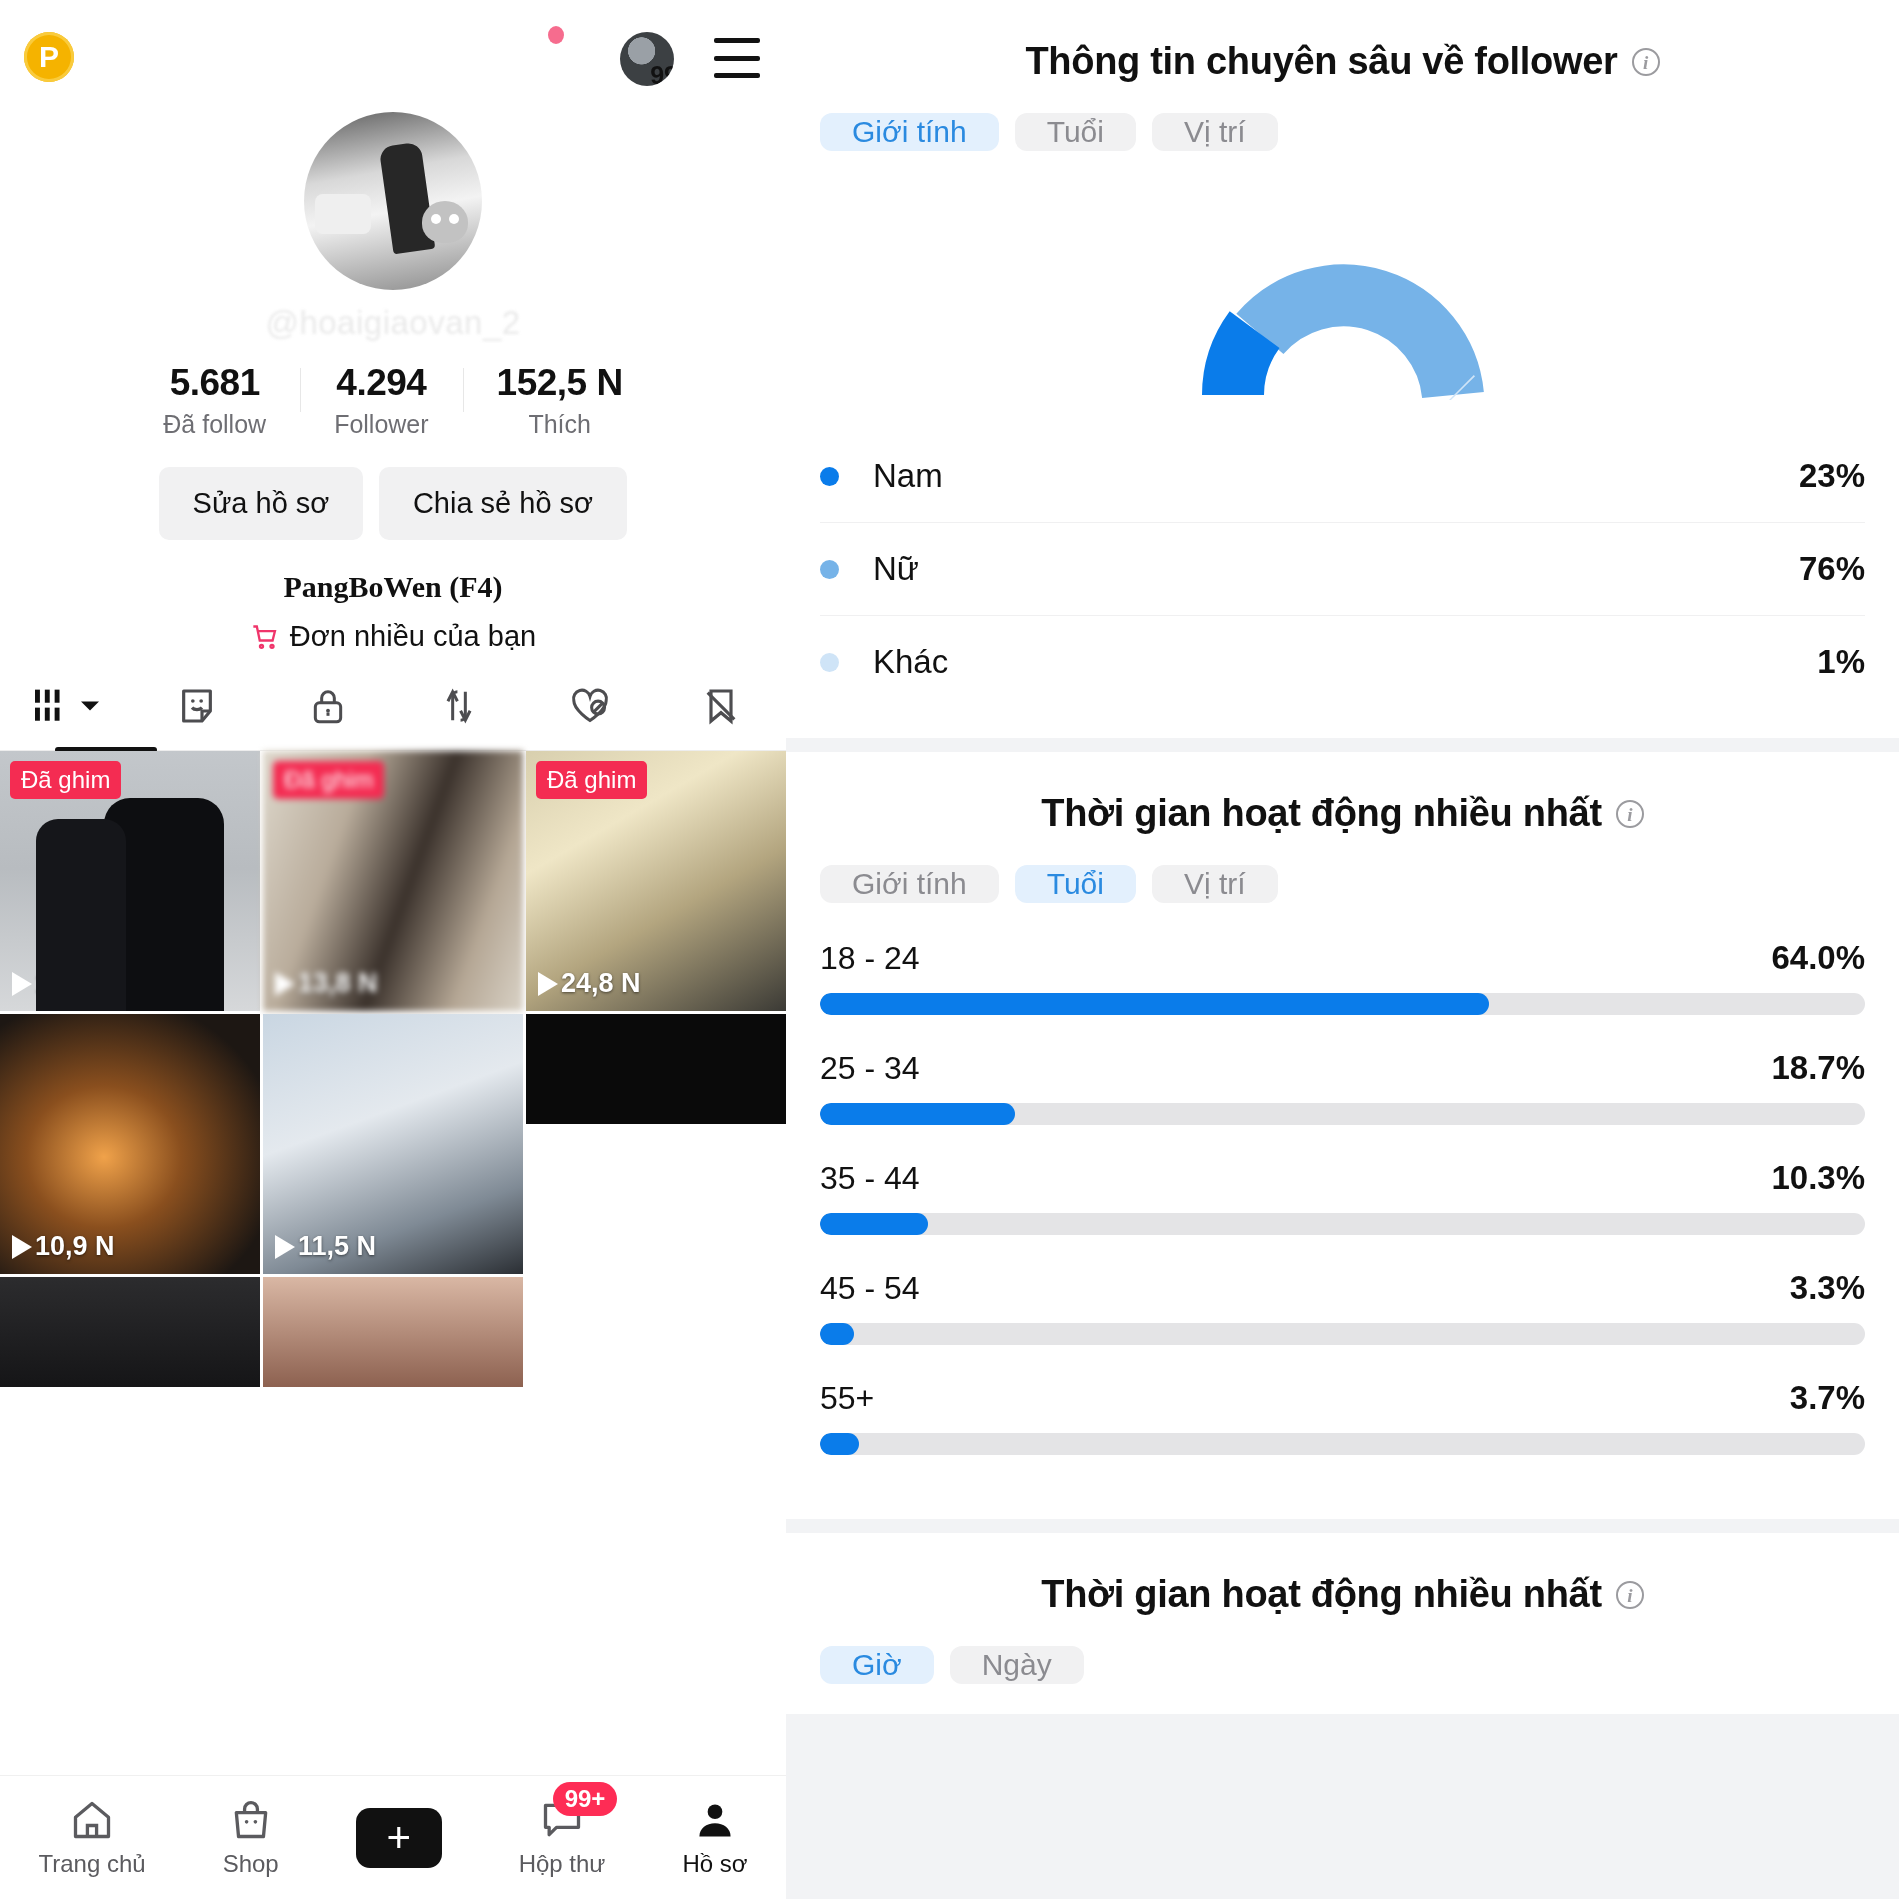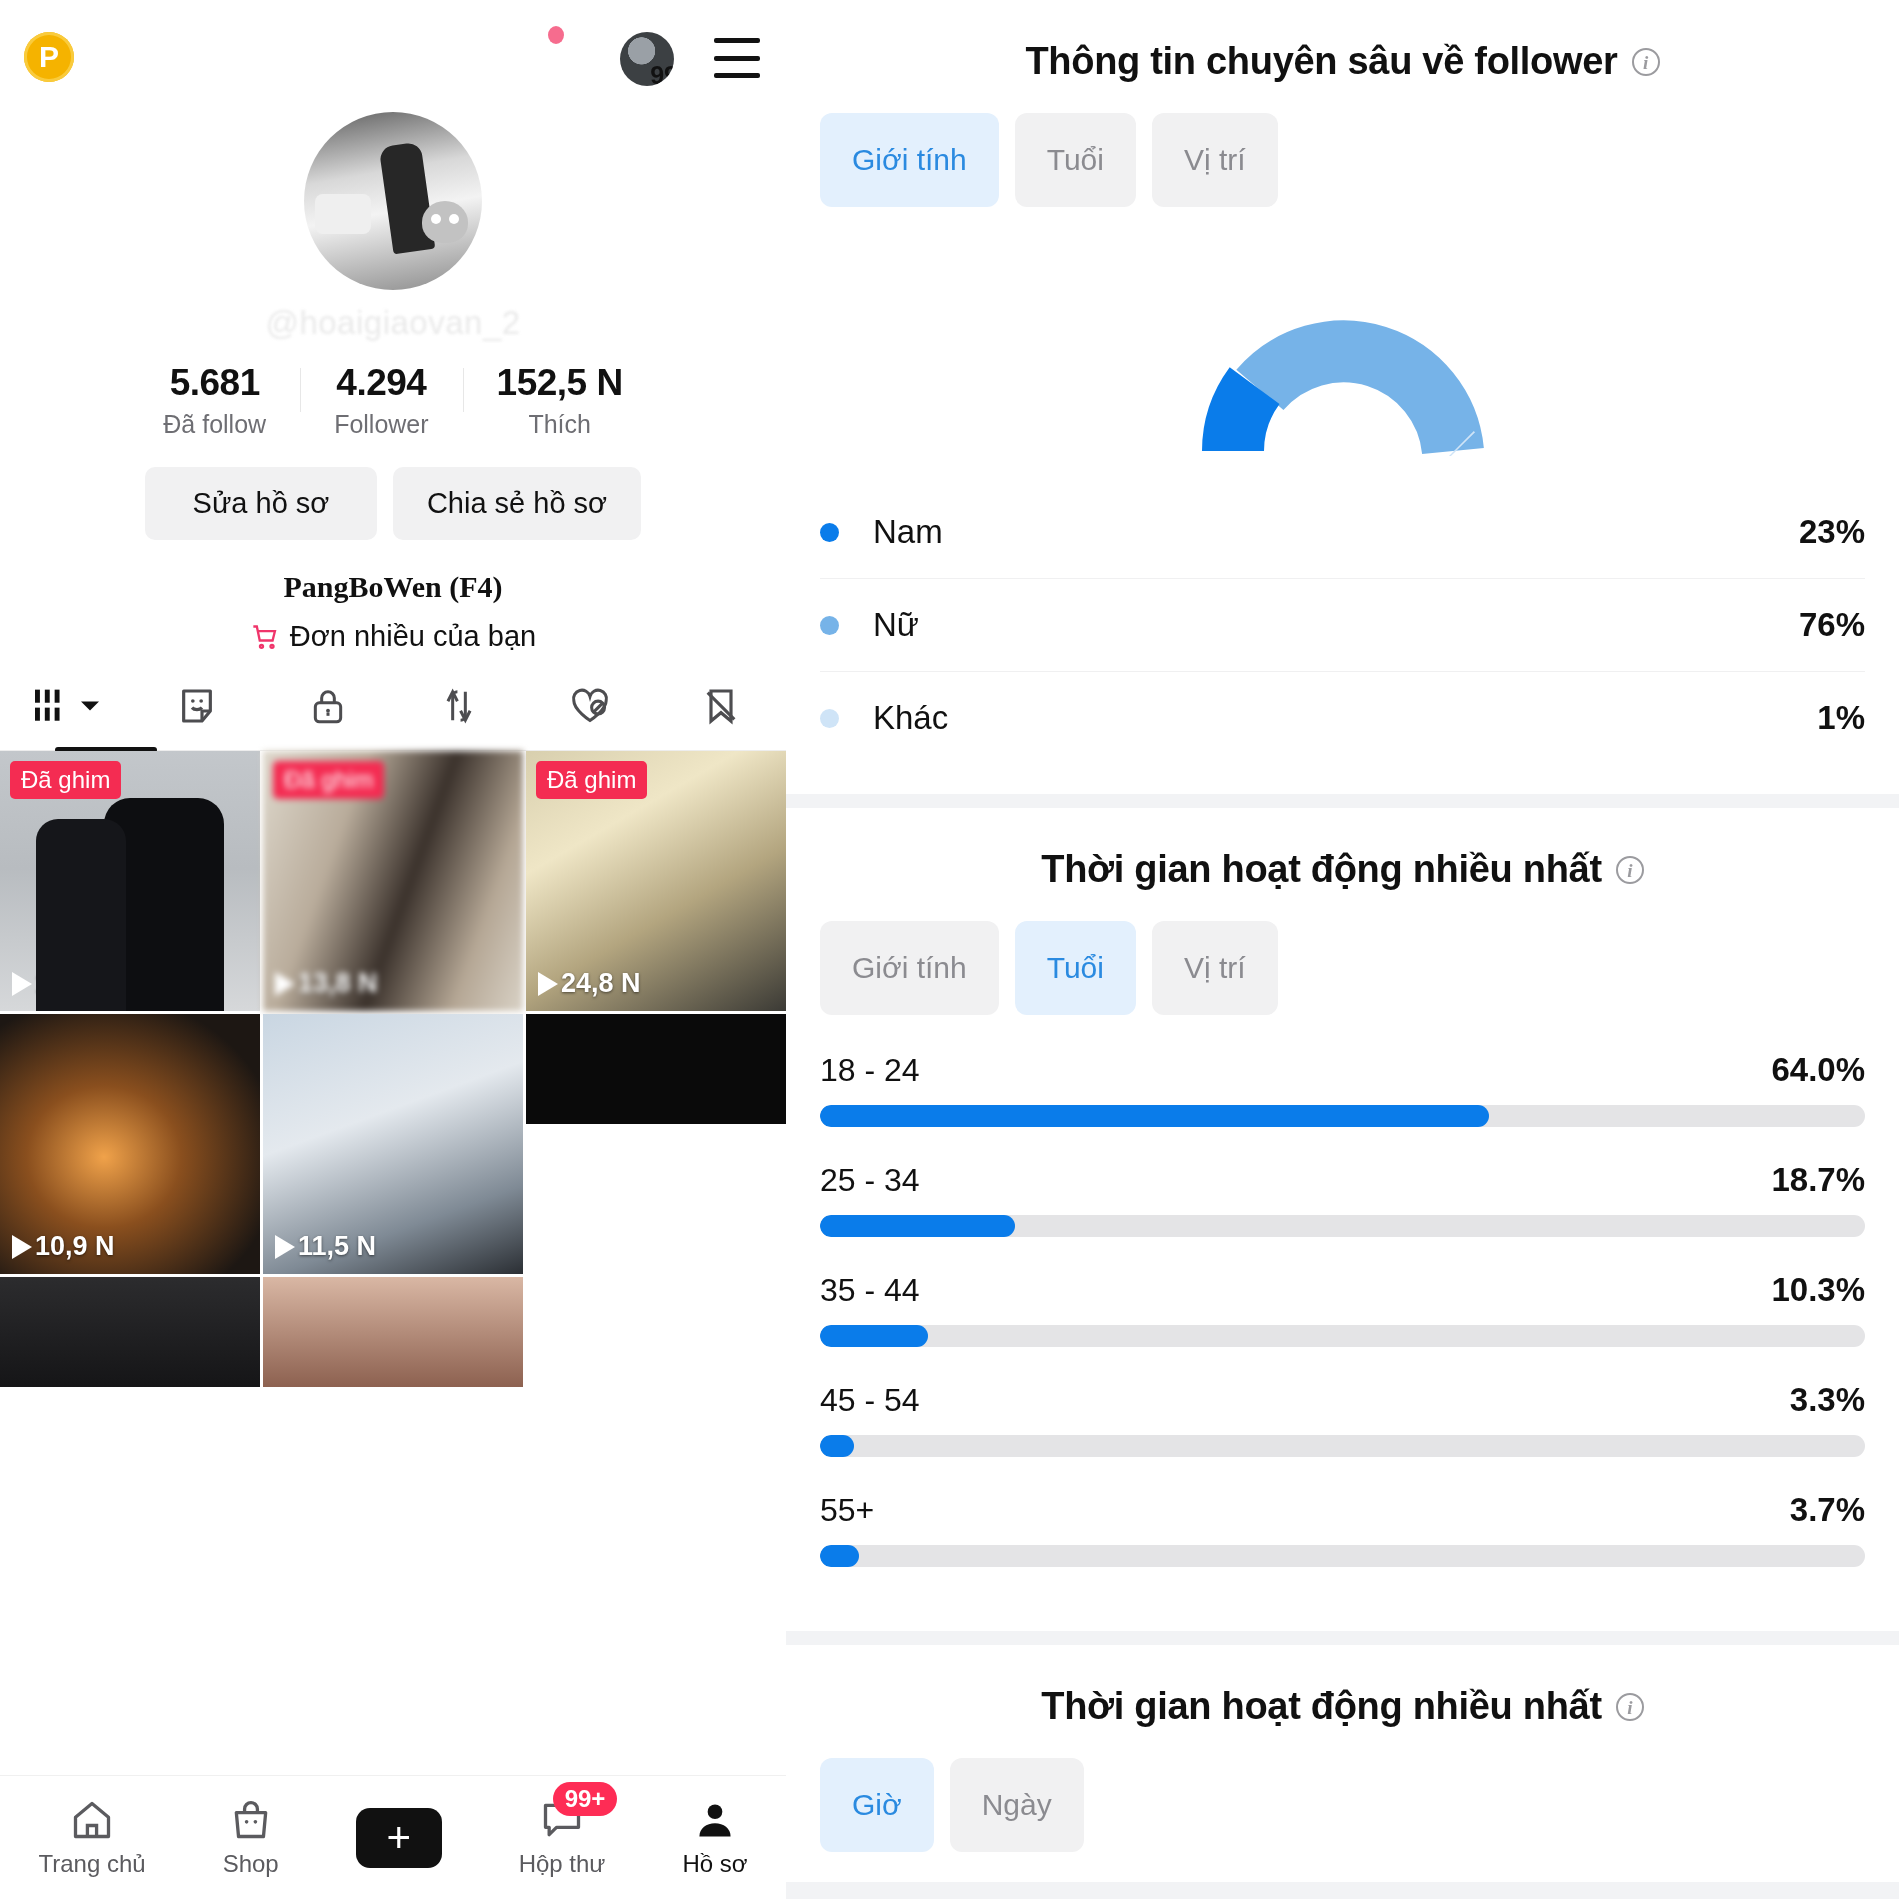--- a/index.html
+++ b/index.html
@@ -96,21 +96,21 @@
   .stat + .stat:before {
     content: ""; position: absolute; left: 0; top: 6px;
     width: 1px; height: 44px; background: #e7e7e7;
   }
   .stat-num { font-size: 37px; font-weight: 700; color: #111; letter-spacing: -0.5px; }
   .stat-lbl { font-size: 25px; color: #6e6e73; margin-top: 6px; }
 
   .profile-buttons { display: flex; justify-content: center; gap: 16px; margin-top: 28px; }
   .pbtn {
     background: #f1f1f2; border: none; border-radius: 10px;
-    padding: 20px 0; width: 232px;
+    padding: 20px 0; width: 204px;
     font-size: 29px; color: #111; font-family: inherit; cursor: pointer;
   }
   .pbtn.wide { width: 248px; }
 
   .display-name {
     text-align: center; margin-top: 30px;
     font-size: 30px; font-weight: 700; color: #111;
     font-family: "Liberation Serif", serif;
   }
   .order-row {
@@ -205,21 +205,21 @@
   .info-i {
     width: 28px; height: 28px; border-radius: 50%;
     border: 2px solid #9b9b9f; color: #9b9b9f;
     font-size: 19px; line-height: 25px; text-align: center;
     font-family: "Liberation Serif", serif; font-style: italic;
     flex: 0 0 28px;
   }
   .chips { display: flex; gap: 16px; margin-top: 30px; }
   .chip {
     background: #f1f1f2; color: #8b8b90; font-size: 30px;
-    padding: 30px 32px; border-radius: 12px; border: none;
+    padding: 2px 32px; border-radius: 12px; border: none;
     font-family: inherit; cursor: pointer;
   }
   .chip.active { background: #e3f0fd; color: #2a8ae0; }
 
   .gauge-wrap { display: flex; justify-content: center; padding: 34px 0 20px 0; }
 
   .legend { margin-top: 10px; }
   .legend-row {
     display: flex; align-items: center; padding: 27px 0;
     border-bottom: 1px solid #f0f0f1;

